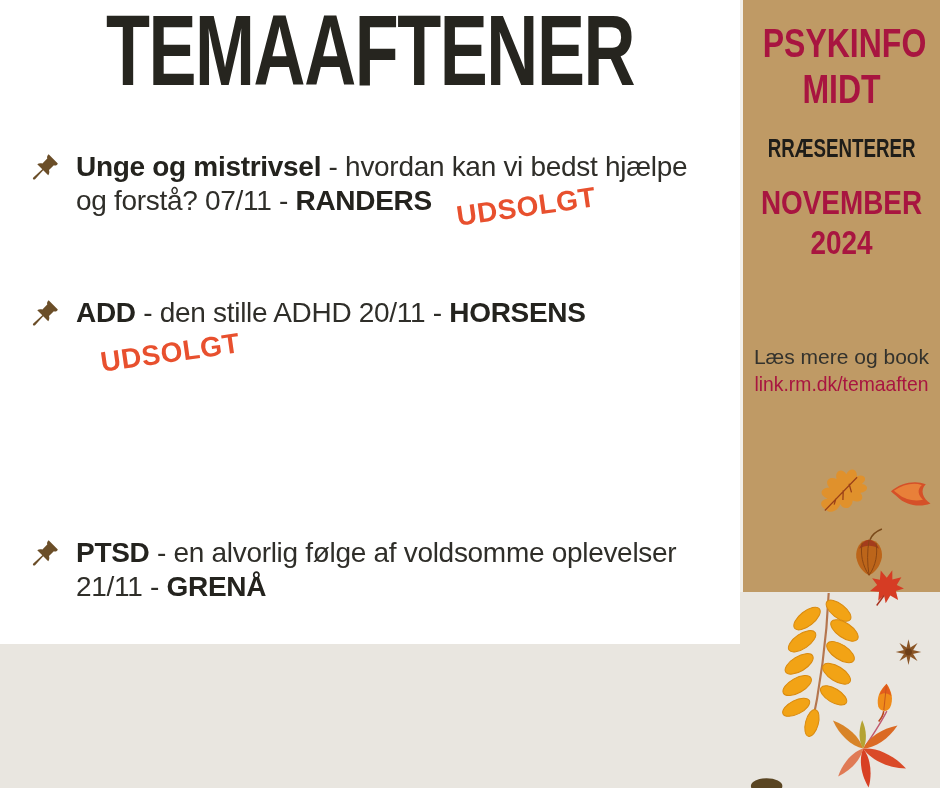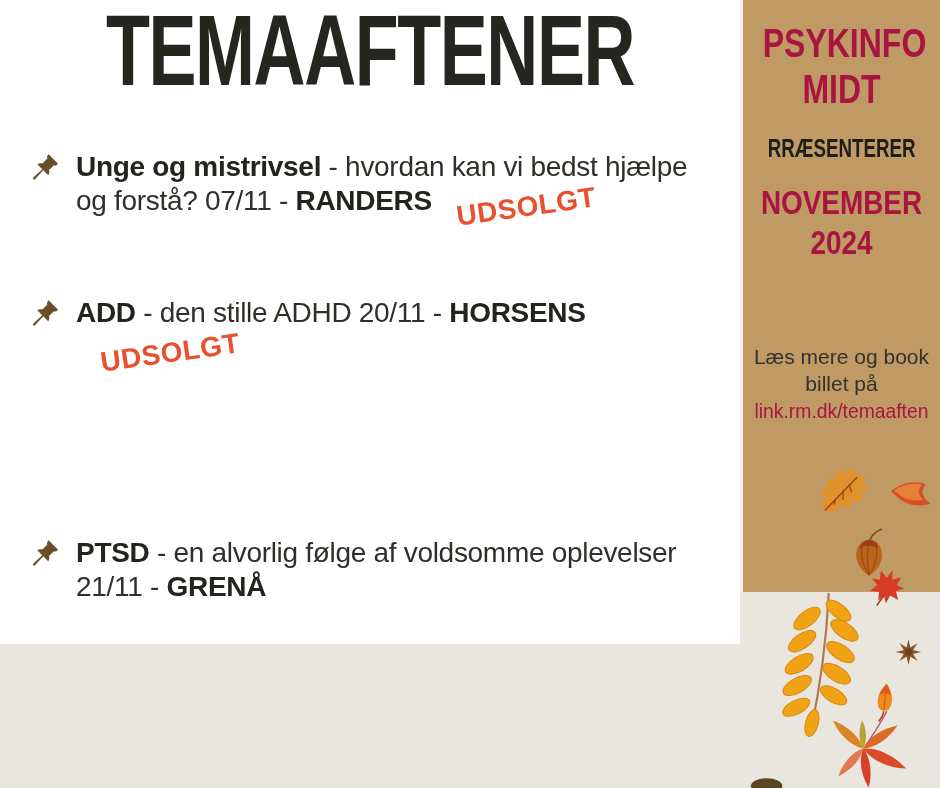--- a/index.html
+++ b/index.html
@@ -100,21 +100,20 @@
     <div>PSYKINFO</div>
     <div>MIDT</div>
   </div>
   <div class="block presents">RRÆSENTERER</div>
   <div class="block month">
     <div>NOVEMBER</div>
     <div>2024</div>
   </div>
   <div class="block booking">
     <div>Læs mere og book</div>
-    <div>billet på</div>
     <div class="link">link.rm.dk/temaaften</div>
   </div>
 
   <svg class="leaves" viewBox="0 0 200 788">
 
     <g transform="translate(104,492) rotate(-22)">
       <path fill="#e0912c" d="M-26,10 C-31,4 -27,-1 -20,1 C-27,-6 -23,-12 -14,-9 C-17,-17 -9,-20 -4,-14 C-3,-23 6,-23 7,-15 C13,-21 20,-16 16,-9 C24,-9 26,-2 18,0 C25,4 21,10 13,8 C16,15 8,18 3,12 C0,19 -9,19 -10,11 C-16,17 -24,16 -26,10 Z"></path>
       <path stroke="#9a4018" stroke-width="1.3" fill="none" d="M-27,11 L16,-8 M-12,4 L-16,9 M-2,-1 L-6,8 M6,-5 L5,4"></path>
     </g>
 

